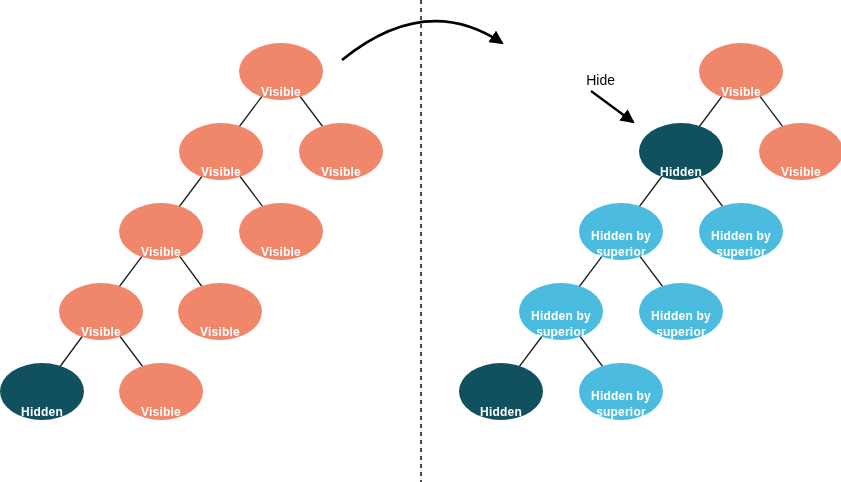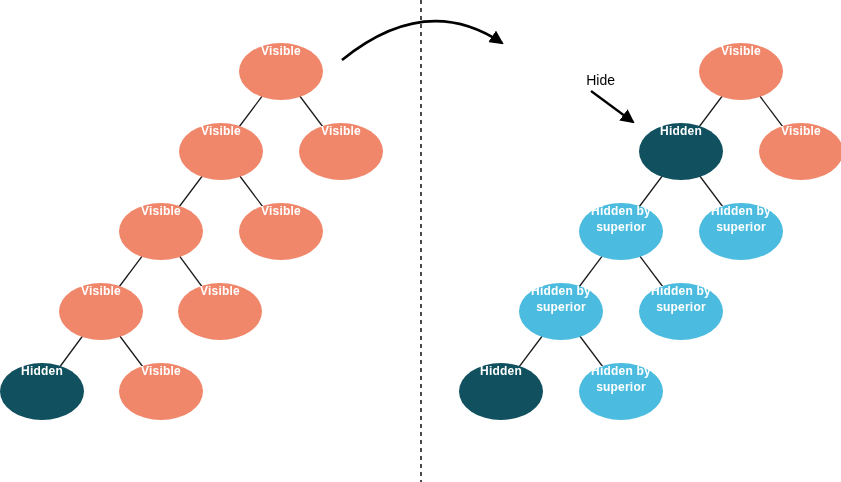--- a/index.html
+++ b/index.html
@@ -26,21 +26,21 @@
     position: absolute;
     left: 0;
     top: 0;
     width: 841px;
     height: 482px;
   }
   .node {
     position: absolute;
     border-radius: 50%;
     display: flex;
-    align-items: flex-start;
+    align-items: flex-end;
     justify-content: center;
     box-sizing: border-box;
   }
   .node-label {
     color: #ffffff;
     font-size: 12px;
     font-weight: 700;
     letter-spacing: 0.2px;
     line-height: 16px;
     text-align: center;

